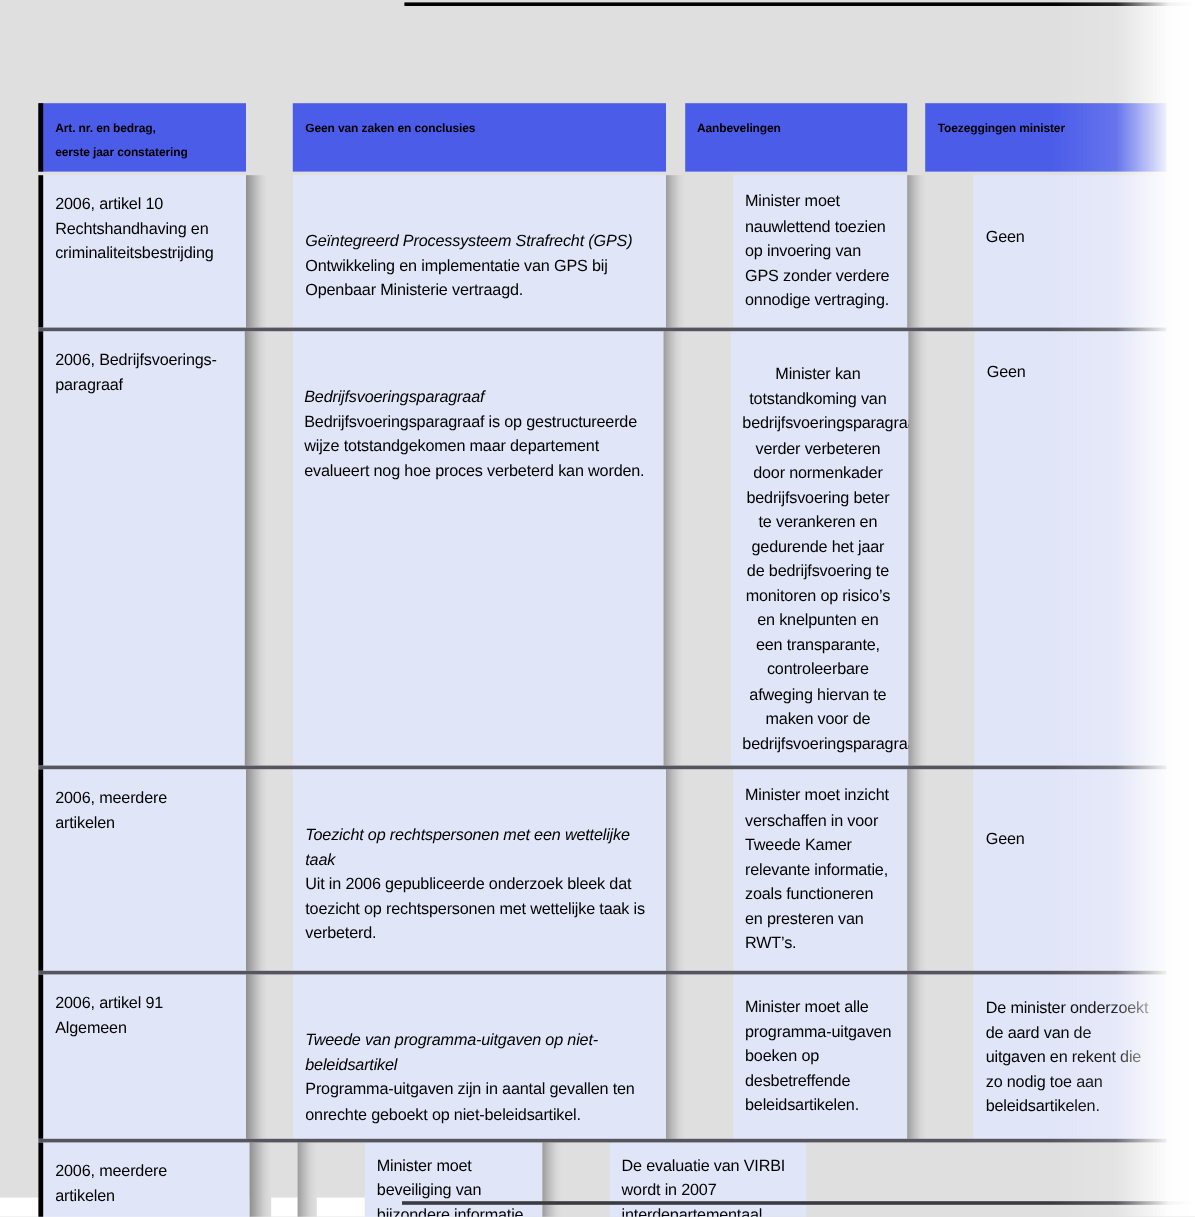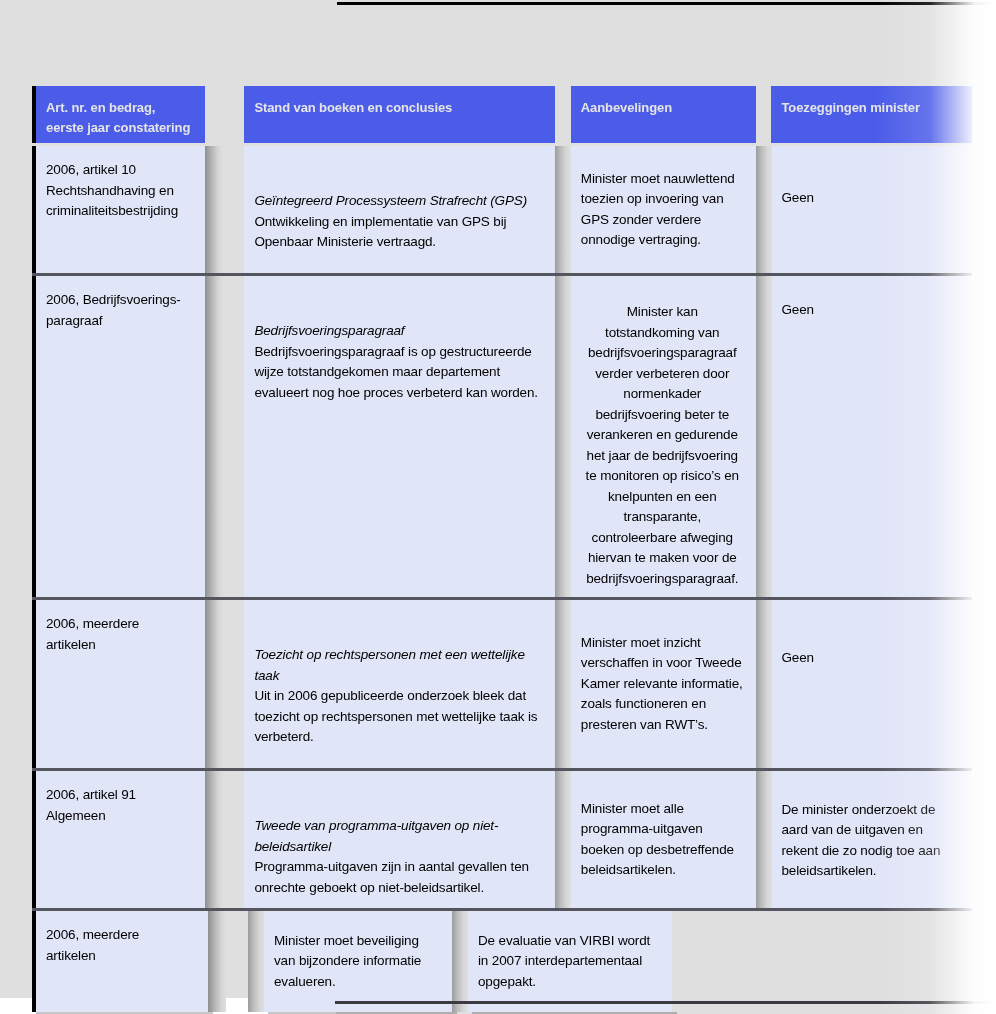--- a/index.html
+++ b/index.html
@@ -81,22 +81,22 @@
   .col-0 { width: 176px; }
   .gapA  { width: 40px; }
   .col-1 { width: 316px; }
   .gapB  { width: 16px; }
   .col-2 { width: 188px; }
   .gapC  { width: 16px; }
   .col-3 { width: 204px; }
 
   .hcell {
     background: #4b5ce9;
-    color: #e5e5e5;
-    font-size: 13px;
+    color: #000000;
+    font-size: 10px;
     font-weight: bold;
     line-height: 20px;
     padding: 12px 0 12px 10px;
     height: 57px;
     box-sizing: border-box;
     letter-spacing: -0.1px;
   }
   .hcell.tall { }
 
   
@@ -151,20 +151,21 @@
   .r4 .dcell { min-height: 135px; }
   .r5 .dcell { min-height: 101px; }
 
   
   .col-2 .dcell, .col-3 .dcell {
     display: flex;
     flex-direction: column;
     justify-content: center;
     padding-top: 8px;
     padding-bottom: 8px;
+    margin-left: 40px;
   }
   .r2 .col-2 .dcell, .r2 .col-3 .dcell { justify-content: flex-start; padding-top: 28px; }
   .r2 .col-3 .dcell { padding-top: 24px; }
   .r1 .col-3 .dcell { justify-content: flex-start; padding-top: 42px; }
   .r2 .col-2 .dcell { padding-top: 26px; text-align: center; }
   .r3 .col-3 .dcell { justify-content: flex-start; padding-top: 48px; }
   .r4 .col-3 .dcell { padding-top: 10px; }
 
   
   .shadowline {
@@ -189,21 +190,21 @@
   <div class="header-row">
     <div class="col col-0">
       <div class="hcell tall">
         <span>Art. nr. en bedrag,</span><br>
         <span>eerste jaar constatering</span>
       </div>
     </div>
     <div class="col gapA"></div>
     <div class="col col-1">
       <div class="hcell">
-        <span>Stand van boeken en conclusies</span>
+        <span>Geen van zaken en conclusies</span>
       </div>
     </div>
     <div class="col gapB"></div>
     <div class="col col-2">
       <div class="hcell">
         <span>Aanbevelingen</span>
       </div>
     </div>
     <div class="col gapC"></div>
     <div class="col col-3">

